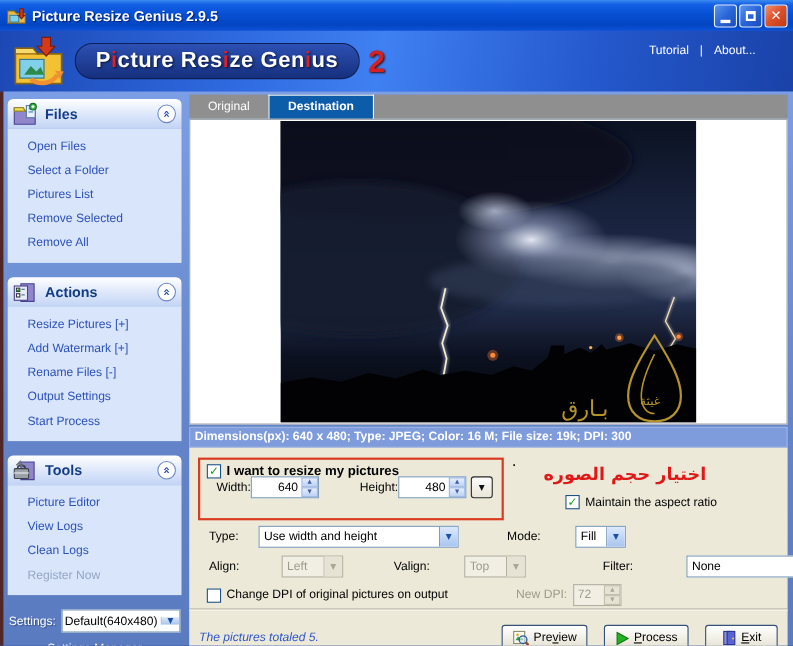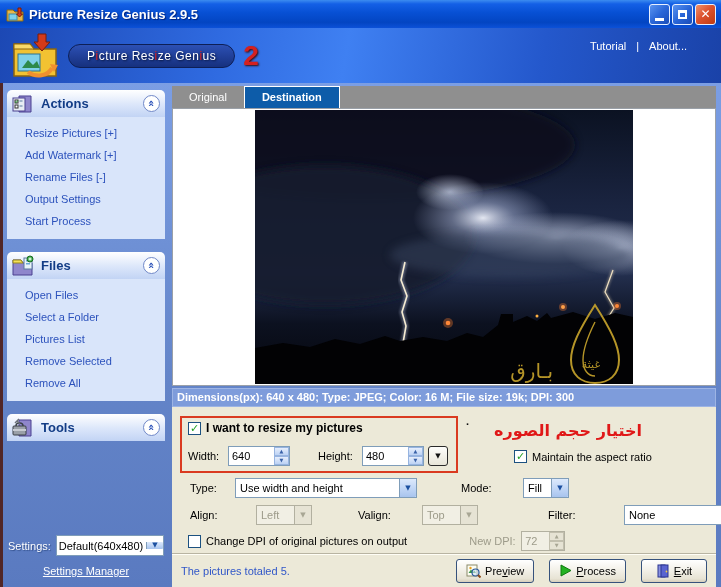--- a/index.html
+++ b/index.html
@@ -20,21 +20,21 @@
   .glyph-min { width:9px; height:3px; background:#fff; margin-top:10px; }
   .glyph-max { width:9px; height:9px; border:2px solid #fff; border-top-width:3px; }
   .glyph-close { font-family:"DejaVu Sans",sans-serif; font-size:12px; font-weight:bold; line-height:1; }
 
   
   .header { height:55px; flex:none; position:relative;
     background:linear-gradient(100deg,#1c48b4 0%,#2f6ae0 30%,#3f80f2 48%,#2458cc 75%,#1a42a8 100%);
     display:flex; align-items:center; }
   .logo-icon { width:54px; height:48px; margin:0 6px 0 8px; flex:none; }
   .logo-pill { background:linear-gradient(180deg,#2c50b4,#16307e); border:1px solid #0d1f56;
-    border-radius:16px; padding:4px 18px; color:#fff; font-weight:normal; font-size:12px;
+    border-radius:16px; padding:4px 18px; color:#fff; font-weight:bold; font-size:20px;
     letter-spacing:.5px; text-shadow:1px 1px 2px #061338; }
   .logo-pill .red-i { color:#e02020; }
   .version-badge { color:#d42020; font-size:28px; font-weight:bold; margin-left:8px;
     text-shadow:1px 1px 2px #3a0a0a; }
   .header-links { position:absolute; right:34px; top:12px; display:flex; gap:10px;
     color:#fff; font-size:11px; }
   .header-link { cursor:pointer; }
 
   
   .content { flex:1; display:flex; border-left:3px solid #512626; padding-right:5px;
@@ -117,21 +117,21 @@
     background:linear-gradient(180deg,#fdfdfb,#e8e5d8); display:flex; align-items:center;
     justify-content:center; cursor:pointer; }
   .drop-btn i { font-style:normal; font-family:"DejaVu Sans",sans-serif; font-size:7px; color:#111; }
 
   .annotation-dot { position:absolute; left:294px; top:8px; font-weight:bold; color:#111; }
   .annotation { position:absolute; left:318px; top:14px; width:156px; text-align:center;
     color:#e01818; font-size:16px; font-weight:bold; font-family:"DejaVu Sans",sans-serif; }
 
   .footer { flex:1; border-top:1px solid #b8b4a2; box-shadow:inset 0 1px 0 #fffef6;
     background:#ece9d8; display:flex; align-items:center; padding:0 9px; }
-  .status-text { color:#3157c8; font-size:11px; }
+  .status-text { color:#3157c8; font-size:11px;font-style:italic; }
   .footer-btns { margin-left:auto; display:flex; gap:15px; }
   .xp-btn { height:24px; min-width:66px; padding:0 9px; display:flex; align-items:center;
     justify-content:center; gap:4px; font-size:11px; color:#000; cursor:pointer;
     border:1px solid #36527c; border-radius:3px;
     background:linear-gradient(180deg,#ffffff,#f3f1e9 45%,#e7e3d4 85%,#d6cfbc); }
   .xp-btn .u { text-decoration:underline; }
 </style>
 </head>
 <body>
 
@@ -176,79 +176,85 @@
     </div>
   </div>
 
   <div class="content">
 
     <div class="sidebar">
 
       <div class="panel">
         <div class="panel-header">
           <svg class="panel-icon" viewBox="0 0 24 22">
-            <path d="M8 3 L20 3 L20 19 L8 19 Z" fill="#8f86cc" stroke="#4a4190"></path>
-            <rect x="2" y="5" width="12" height="13" fill="#e8ecf4" stroke="#4a4190"></rect>
-            <rect x="4" y="7" width="3" height="3" fill="#fff" stroke="#333"></rect>
-            <rect x="4" y="12" width="3" height="3" fill="#fff" stroke="#333"></rect>
-            <path d="M8.5 8 L11.5 8 M8.5 13 L11.5 13" stroke="#5a7aa0" stroke-width="1.2"></path>
-            <path d="M4 8.5 L5.2 9.6 L6.8 7.4" stroke="#1a8a22" stroke-width="1" fill="none"></path>
-          </svg>
-          <span class="panel-title">Actions</span>
-          <span class="collapse-btn">
-              <i>«</i>
-            </span>
-        </div>
-        <div class="panel-body">
-          <span class="nav-link">Resize Pictures [+]</span>
-          <span class="nav-link">Add Watermark [+]</span>
-          <span class="nav-link">Rename Files [-]</span>
-          <span class="nav-link">Output Settings</span>
-          <span class="nav-link">Start Process</span>
-        </div>
-      </div>
-
-      <div class="panel">
-        <div class="panel-header">
-          <svg class="panel-icon" viewBox="0 0 24 22">
             <path d="M2 5 L10 5 L12 8 L21 8 L21 20 L2 20 Z" fill="#8f86cc" stroke="#4a4190"></path>
             <path d="M2 5 L10 5 L12 8 L2 8 Z" fill="#f5e05a" stroke="#9a8a18"></path>
             <rect x="13" y="3" width="8" height="11" fill="#e8f2f8" stroke="#5a7aa0"></rect>
             <rect x="15" y="5" width="4" height="1.5" fill="#6aa8d8"></rect>
             <rect x="15" y="8" width="4" height="1.5" fill="#6aa8d8"></rect>
             <circle cx="19" cy="4" r="3" fill="#3fae4a" stroke="#1a6a22"></circle>
             <path d="M17.5 4 L20.5 4 M19 2.5 L19 5.5" stroke="#fff" stroke-width="1"></path>
           </svg>
           <span class="panel-title">Files</span>
           <span class="collapse-btn">
               <i>«</i>
             </span>
         </div>
         <div class="panel-body">
           <span class="nav-link">Open Files</span>
           <span class="nav-link">Select a Folder</span>
           <span class="nav-link">Pictures List</span>
           <span class="nav-link">Remove Selected</span>
           <span class="nav-link">Remove All</span>
+        </div>
+      </div>
+
+      <div class="panel">
+        <div class="panel-header">
+          <svg class="panel-icon" viewBox="0 0 24 22">
+            <path d="M8 3 L20 3 L20 19 L8 19 Z" fill="#8f86cc" stroke="#4a4190"></path>
+            <rect x="2" y="5" width="12" height="13" fill="#e8ecf4" stroke="#4a4190"></rect>
+            <rect x="4" y="7" width="3" height="3" fill="#fff" stroke="#333"></rect>
+            <rect x="4" y="12" width="3" height="3" fill="#fff" stroke="#333"></rect>
+            <path d="M8.5 8 L11.5 8 M8.5 13 L11.5 13" stroke="#5a7aa0" stroke-width="1.2"></path>
+            <path d="M4 8.5 L5.2 9.6 L6.8 7.4" stroke="#1a8a22" stroke-width="1" fill="none"></path>
+          </svg>
+          <span class="panel-title">Actions</span>
+          <span class="collapse-btn">
+              <i>«</i>
+            </span>
+        </div>
+        <div class="panel-body">
+          <span class="nav-link">Resize Pictures [+]</span>
+          <span class="nav-link">Add Watermark [+]</span>
+          <span class="nav-link">Rename Files [-]</span>
+          <span class="nav-link">Output Settings</span>
+          <span class="nav-link">Start Process</span>
         </div>
       </div>
 
       <div class="panel">
         <div class="panel-header">
           <svg class="panel-icon" viewBox="0 0 24 22">
             <path d="M8 3 L20 3 L20 19 L8 19 Z" fill="#8f86cc" stroke="#4a4190"></path>
             <rect x="2" y="9" width="13" height="9" rx="1" fill="#9aa0a8" stroke="#3a4048"></rect>
             <path d="M5 9 C5 5 12 5 12 9" fill="none" stroke="#3a4048" stroke-width="1.5"></path>
             <rect x="2" y="12" width="13" height="2" fill="#c8ccd2"></rect>
             <path d="M4 6 L8 2 M6 4 L9 7" stroke="#6a7078" stroke-width="1.5"></path>
           </svg>
           <span class="panel-title">Tools</span>
           <span class="collapse-btn">
               <i>«</i>
             </span>
+        </div>
+        <div class="panel-body">
+          <span class="nav-link">Picture Editor</span>
+          <span class="nav-link">View Logs</span>
+          <span class="nav-link">Clean Logs</span>
+          <span class="nav-link disabled">Register Now</span>
         </div>
       </div>
 
       <div class="settings-row">
         <span class="settings-label">Settings:</span>
         <div class="settings-combo">
           <span class="combo-val">Default(640x480)</span>
           <span class="combo-btn">
               <i>▼</i>
             </span>
@@ -326,21 +332,21 @@
         <span class="annotation-dot">.</span>
         <span class="annotation" dir="rtl">اختيار حجم الصوره</span>
 
         <div class="row-abs" style="left:16px; top:14px;">
           <span class="cb">
               <span class="check">✓</span>
             </span>
           <span class="cb-label-bold">I want to resize my pictures</span>
         </div>
 
-        <div class="row-abs" style="left:16px; top:39px;">
+        <div class="row-abs" style="left:16px; top:26px;text-align:right;">
           <span class="ctl-label" style="width:40px">Width:</span>
           <div class="spin" style="width:62px">
             <span class="spin-val">640</span>
             <span class="spin-btns">
               <span class="spin-b">
                   <i>▲</i>
                 </span>
               <span class="spin-b">
                   <i>▼</i>
                 </span>

